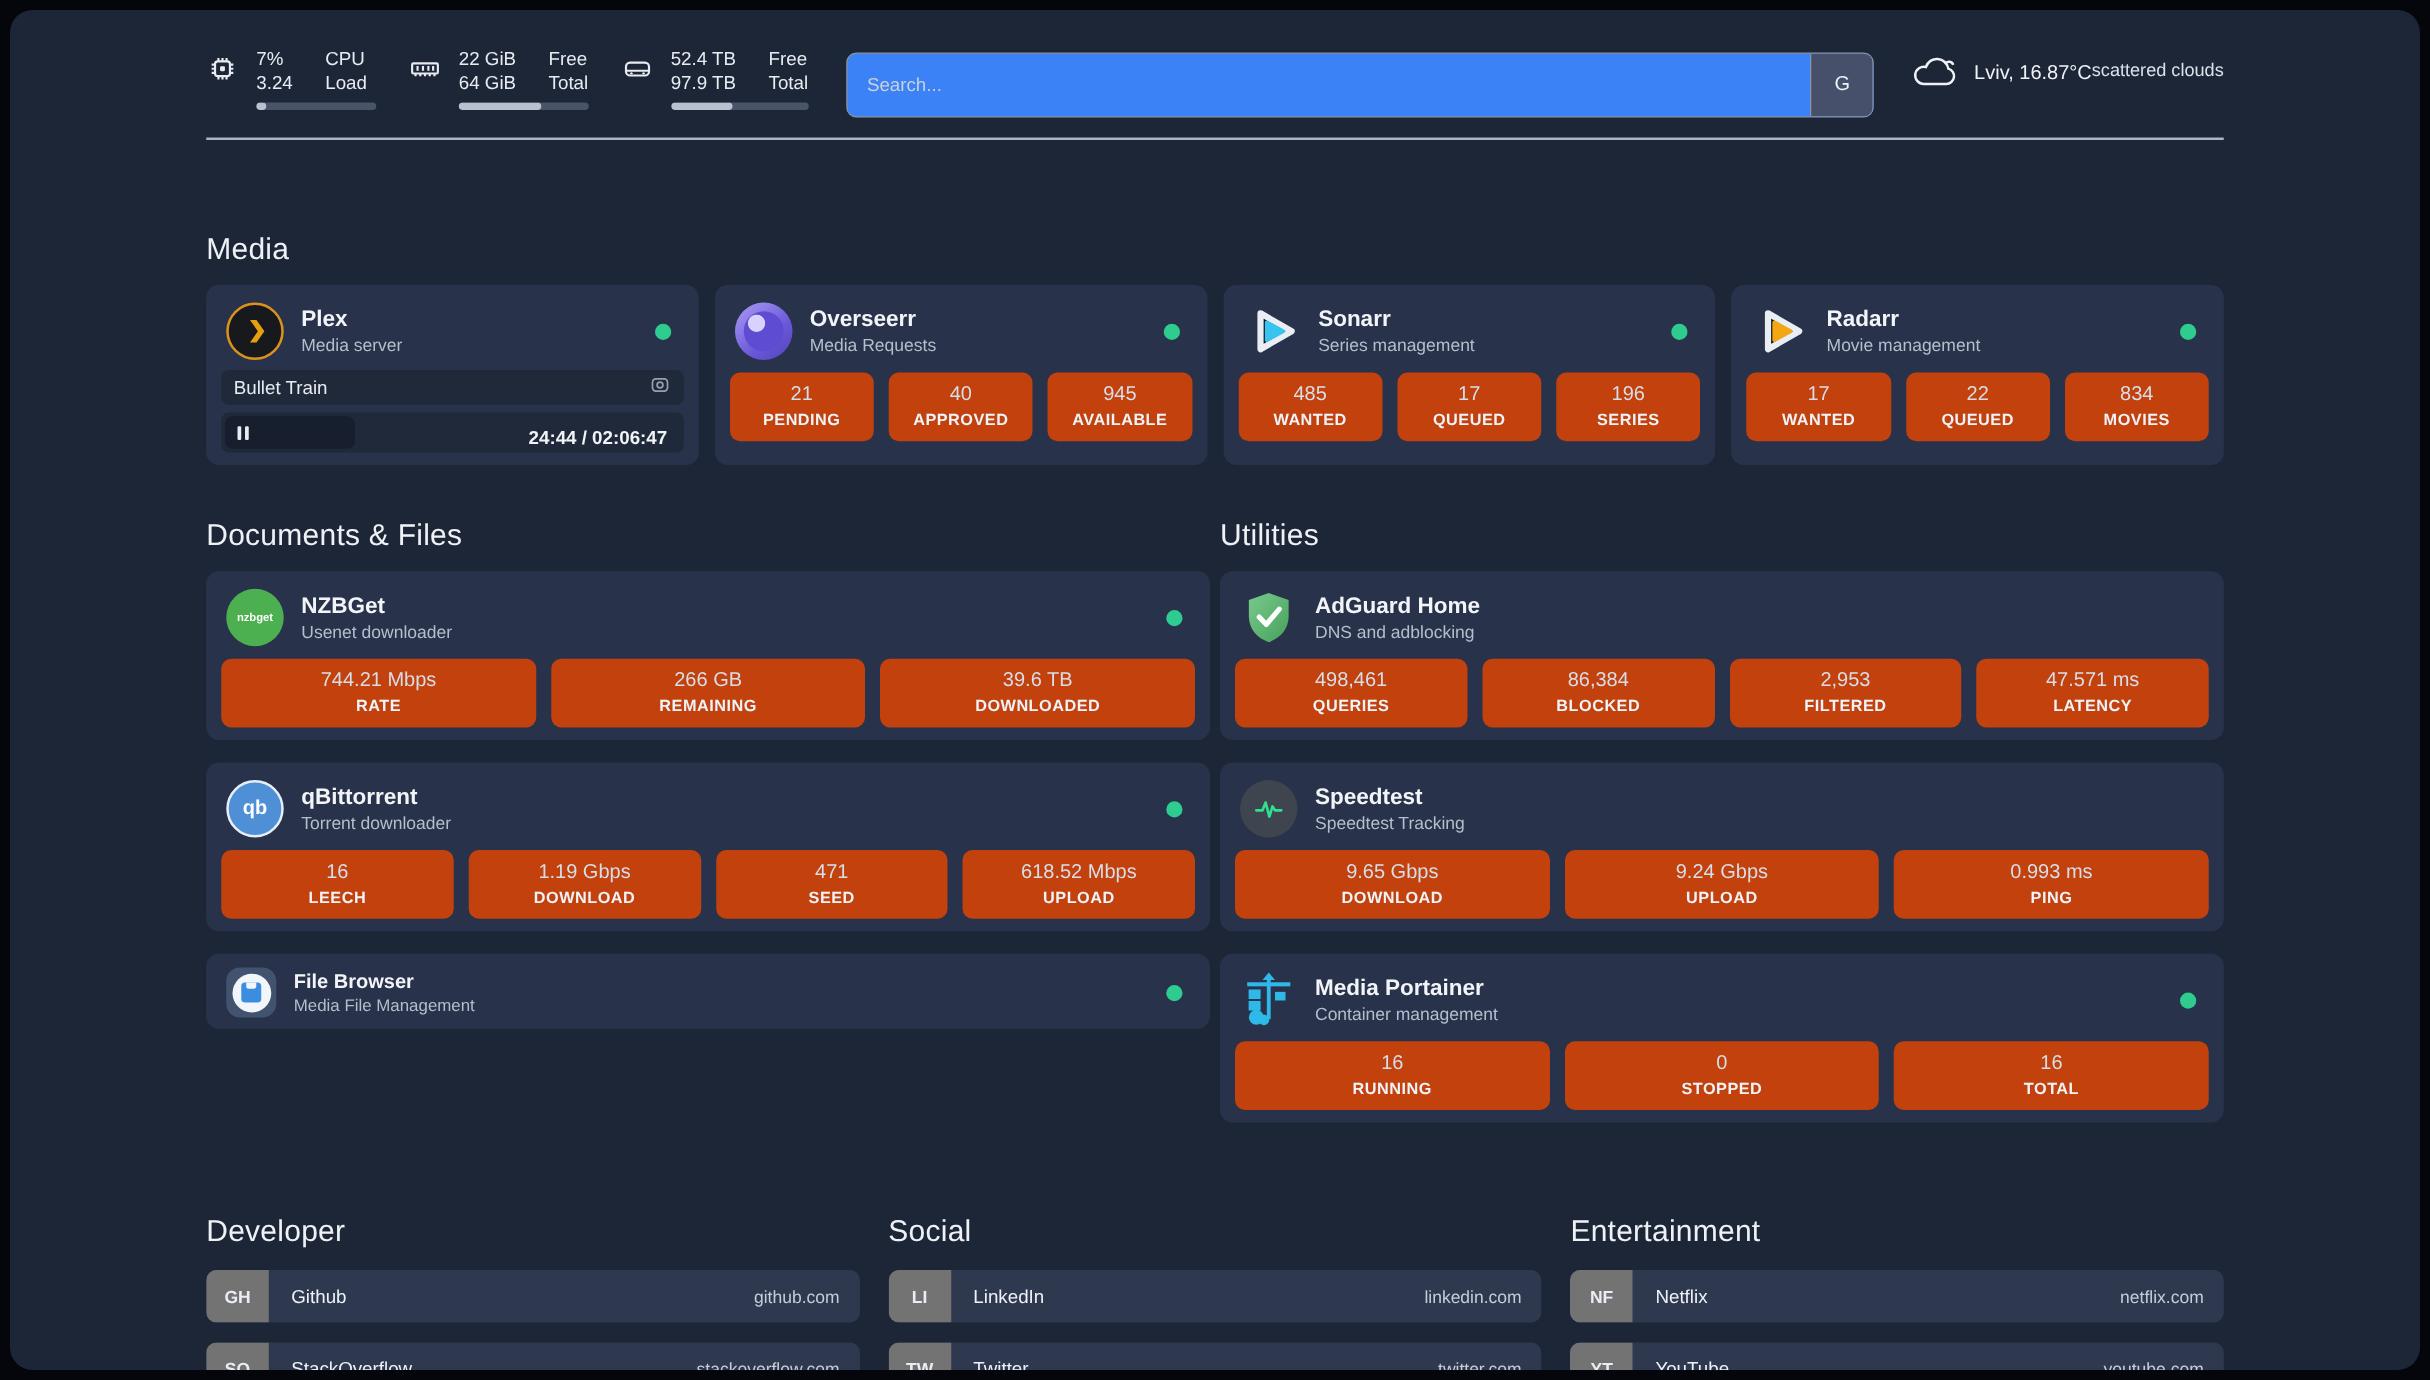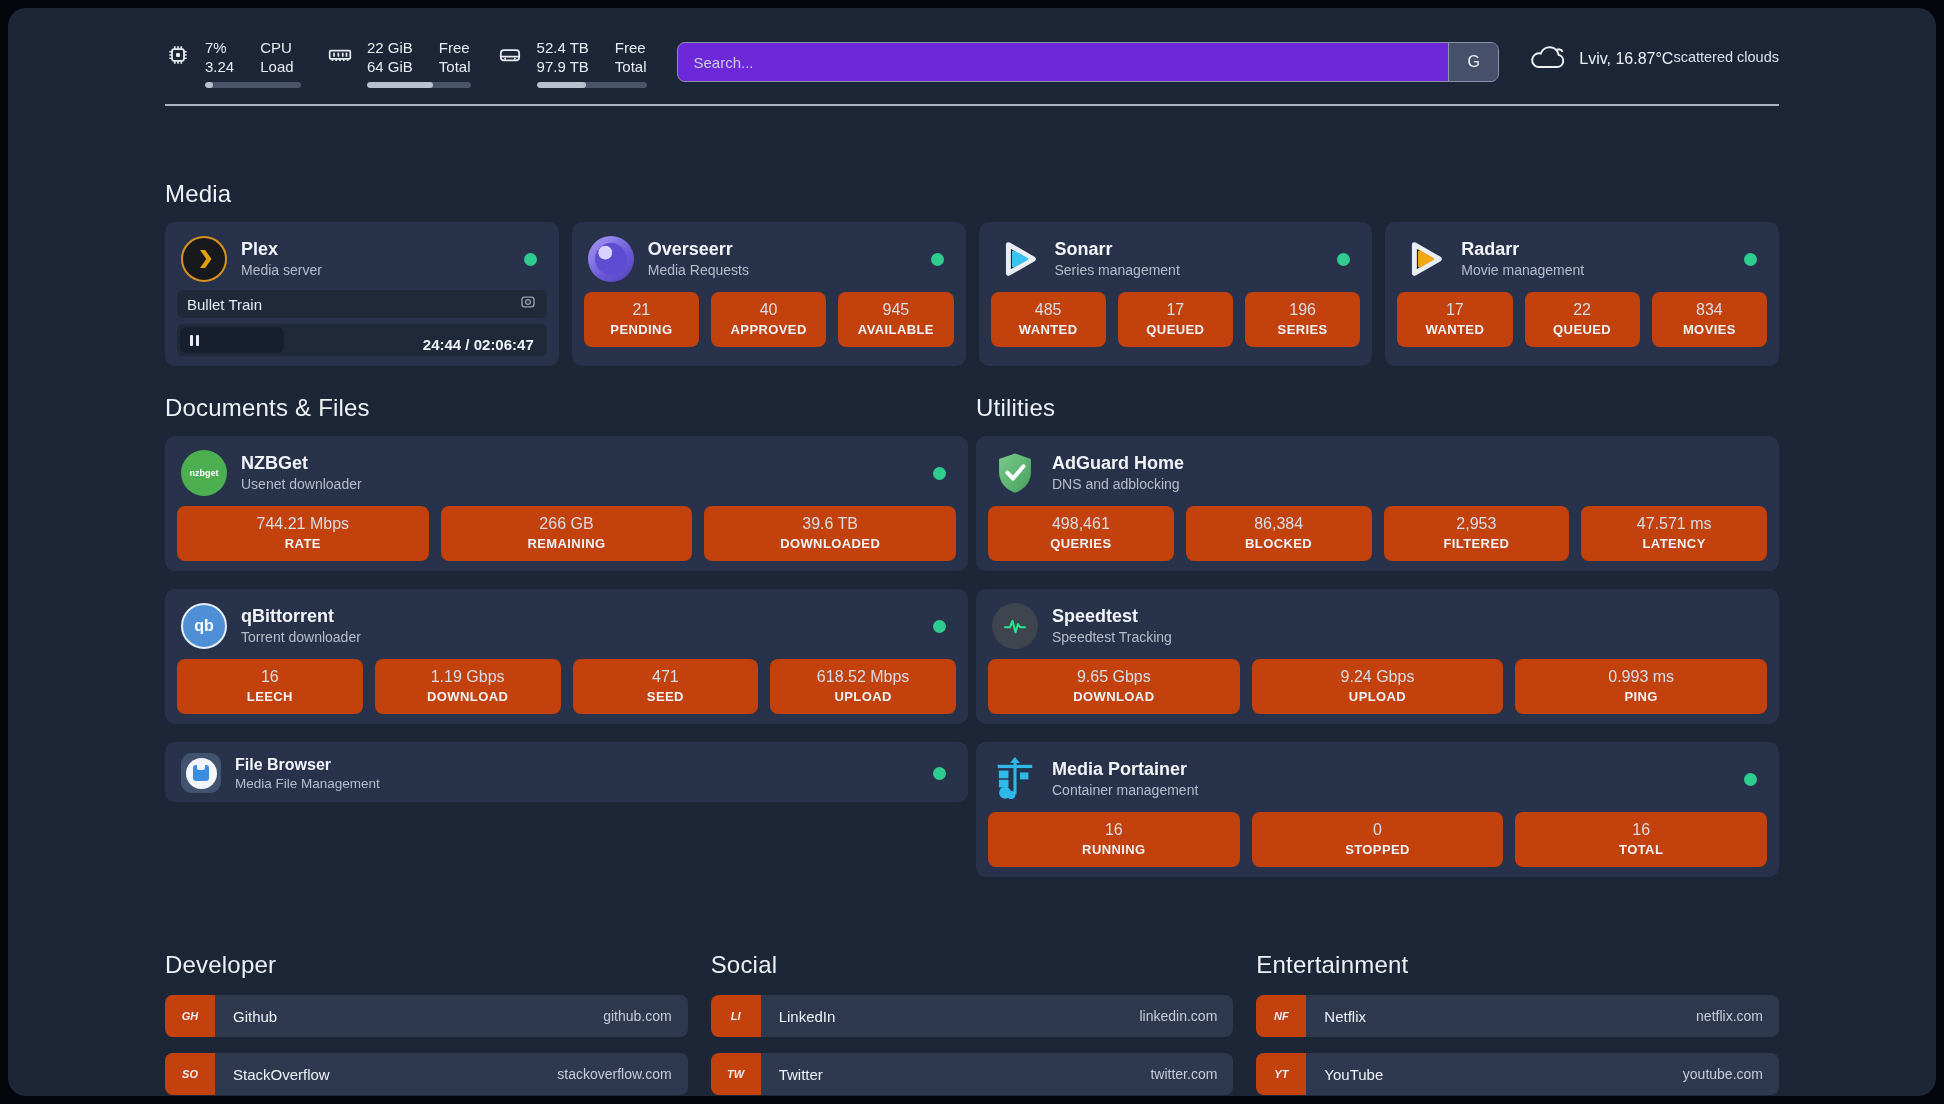--- a/index.html
+++ b/index.html
@@ -16,21 +16,21 @@
   .sys-item{ display:flex; gap:14px; align-items:flex-start; }
   .sys-icon{ margin-top:4px; }
   .sys-icon svg{ display:block; stroke:#e8ecf2; fill:none; stroke-width:1.6; }
   .sys-body{ display:flex; flex-direction:column; }
   .sys-cols{ display:flex; gap:26px; }
   .sys-col{ display:flex; flex-direction:column; font-size:15px; line-height:19px; color:#e8ecf2; }
   .sys-bar{ margin-top:6px; height:6px; width:100%; min-width:96px; border-radius:3px; background:#4a5468; overflow:hidden; }
   .sys-bar-fill{ height:100%; border-radius:3px; background:#b9c1cf; }
 
   .search-wrap{ flex:1; margin:4px 28px 0 30px; }
-  .search{ display:flex; height:40px; border:1px solid #8b94a6; border-radius:8px; background:#6d28d9; overflow:hidden; }
+  .search{ display:flex; height:52px; border:1px solid #8b94a6; border-radius:8px; background:#3b82f6; overflow:hidden; }
   .search input{ flex:1; background:transparent; border:none; outline:none; color:#eef1f6; font-size:15px; padding:0 16px; font-family:inherit; }
   .search input::placeholder{ color:#c9d0db; }
   .search .g-btn{ width:50px; border:none; border-left:1px solid #8b94a6; background:#46506a; color:#eef1f6; font-size:16px; cursor:pointer; font-family:inherit; }
 
   .weather{ display:flex; gap:12px; align-items:center; margin-top:2px; }
   .weather svg{ stroke:#eef1f6; fill:none; stroke-width:1.8; }
   .weather-txt{ display:flex; flex-direction:row; }
   .weather-loc{ font-size:16px; line-height:21px; }
   .weather-cond{ font-size:14.5px; line-height:19px; color:#dbe1ea; }
 
@@ -71,33 +71,33 @@
 
   
   .plex-row{ margin-top:8px; background:#1f2939; border-radius:6px; display:flex; align-items:center; padding:4px 10px; height:28px; }
   .plex-title{ font-size:15px; color:#e7ebf2; flex:1; }
   .player-row{ margin-top:6px; background:#1f2939; border-radius:6px; display:flex; align-items:flex-end; padding:3px; height:32px; }
   .pause-pill{ width:104px; height:26px; background:#171f2e; border-radius:6px; display:flex; align-items:center; padding-left:10px; gap:3px; cursor:pointer; border:none; }
   .pause-pill span{ width:3px; height:11px; background:#e8ecf2; display:block; border-radius:1px; }
   .player-time{ margin-left:auto; padding-right:10px; font-size:15px; font-weight:600; color:#f0f3f8; }
 
   
-  .two-col{ display:grid; grid-template-columns:1fr 1fr; gap:8px; margin-top:28px; }
+  .two-col{ display:grid; grid-template-columns:1fr 1fr; gap:8px; margin-top:43px; }
   .col-title{ margin-bottom:14px; }
   .col .card{ margin-bottom:18px; }
   .card.slim{ padding:7px 12px; min-height:60px; }
   .card.slim .app-icon{ width:40px; height:40px; }
   .card.slim .card-name{ font-size:16px; line-height:21px; }
   .card.slim .card-desc{ font-size:13.5px; line-height:18px; }
 
   
   .links-grid{ display:grid; grid-template-columns:repeat(3,1fr); gap:23px; margin-top:56px; }
   .links-title{ margin-bottom:16px; }
   .link-row{ display:flex; align-items:stretch; height:42px; border-radius:8px; overflow:hidden; background:#2e3950; margin-bottom:16px; cursor:pointer; }
-  .link-abbr{ width:50px; background:#c2410c; display:flex; align-items:center; justify-content:center; font-size:11px; font-weight:600; color:#e9edf4; flex:none;font-style:italic; }
+  .link-abbr{ width:50px; background:#737373; display:flex; align-items:center; justify-content:center; font-size:14px; font-weight:600; color:#e9edf4; flex:none; }
   .link-name{ flex:1; align-self:center; padding-left:18px; font-size:15px; color:#eef1f6; }
   .link-url{ align-self:center; padding-right:16px; font-size:14px; color:#c6cdd9; }
 
   svg .fillw{ fill:#e8ecf2; stroke:none; }
 </style>
 </head>
 <body>
 
 <div class="frame">
 

